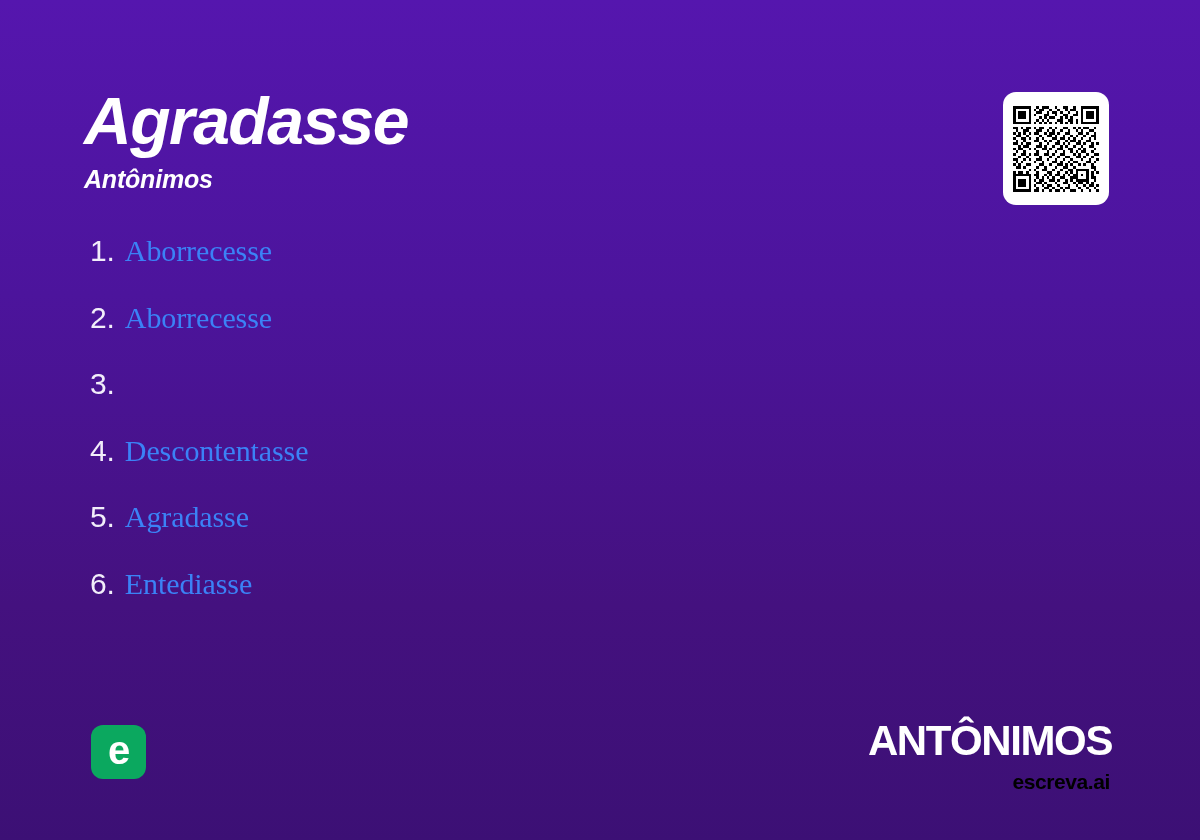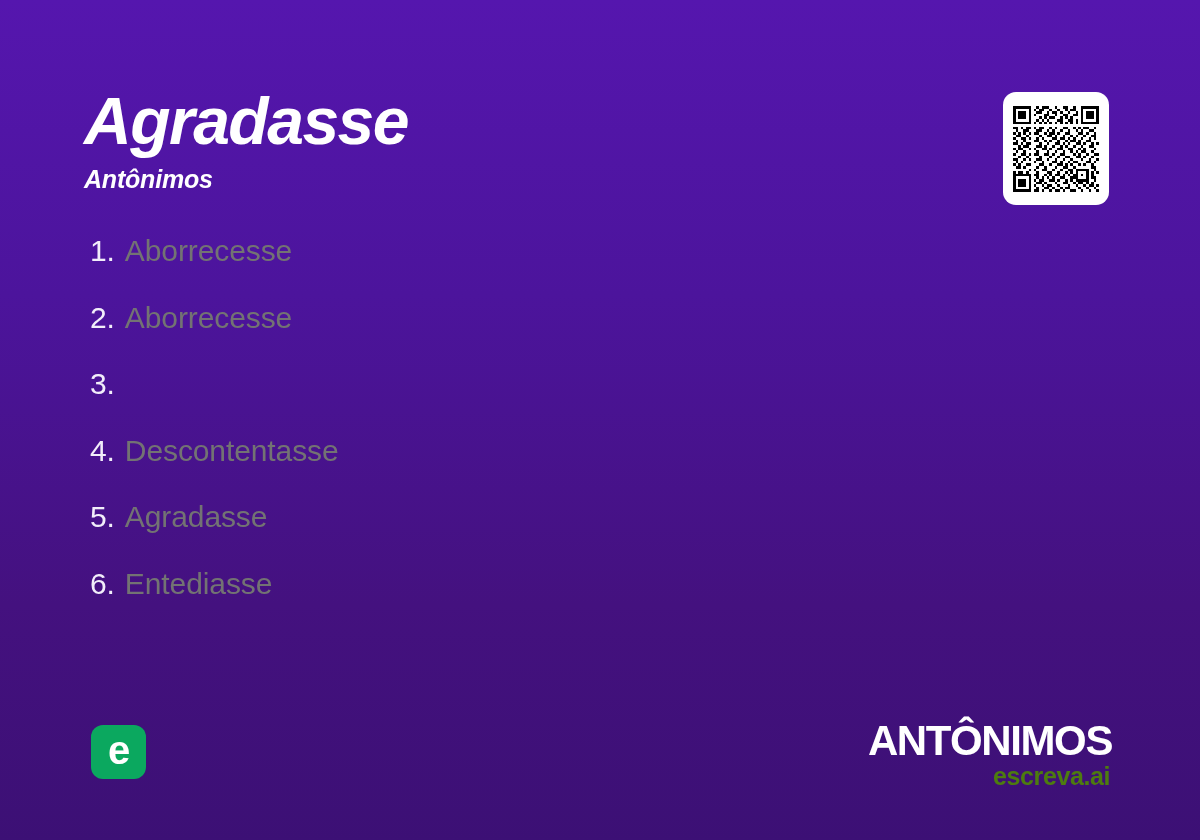--- a/index.html
+++ b/index.html
@@ -68,21 +68,21 @@
     align-items:flex-start;
     letter-spacing:-0.1px;
     white-space:nowrap;
   }
 
   .antonym-index {
     margin-right:10px;
     color:#F2EEFA;
   }
 
-  .antonym-word { color:#737373; }
+  .antonym-word { color:#3b82f6;font-family:Liberation Serif, serif; }
 
   
   .qr-panel {
     position:absolute;
     left:1003px;
     top:92px;
     width:106px;
     height:113px;
     background:#FFFFFF;
     border-radius:13px;
@@ -128,27 +128,27 @@
   .footer-logo-main {
     font-size:42px;
     font-weight:bold;
     color:#FFFFFF;
     line-height:0.92;
     letter-spacing:-1.4px;
     display:block;
   }
 
   .footer-logo-sub {
-    font-size:25px;
+    font-size:21px;
     font-weight:bold;
-    color:#4d7c0f;
+    color:#000000;
     line-height:1;
     letter-spacing:-0.4px;
     display:block;
-    margin-top:3px;
+    margin-top:10px;
     margin-right:2px;
   }
 </style>
 </head>
 <body>
 
 <div class="stage">
 
   <div class="header">
     <div class="word-title">Agradasse</div>

